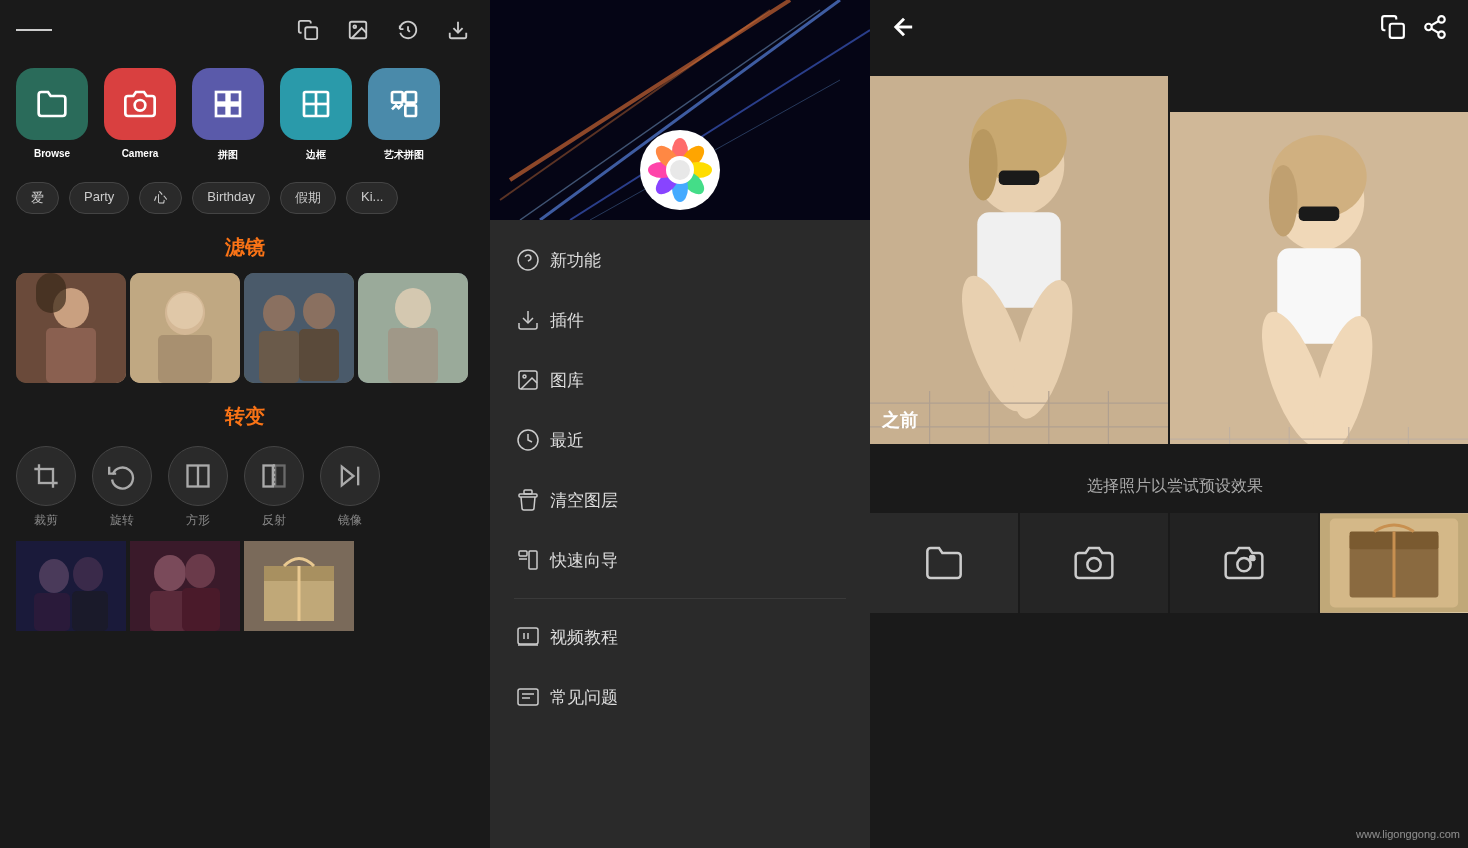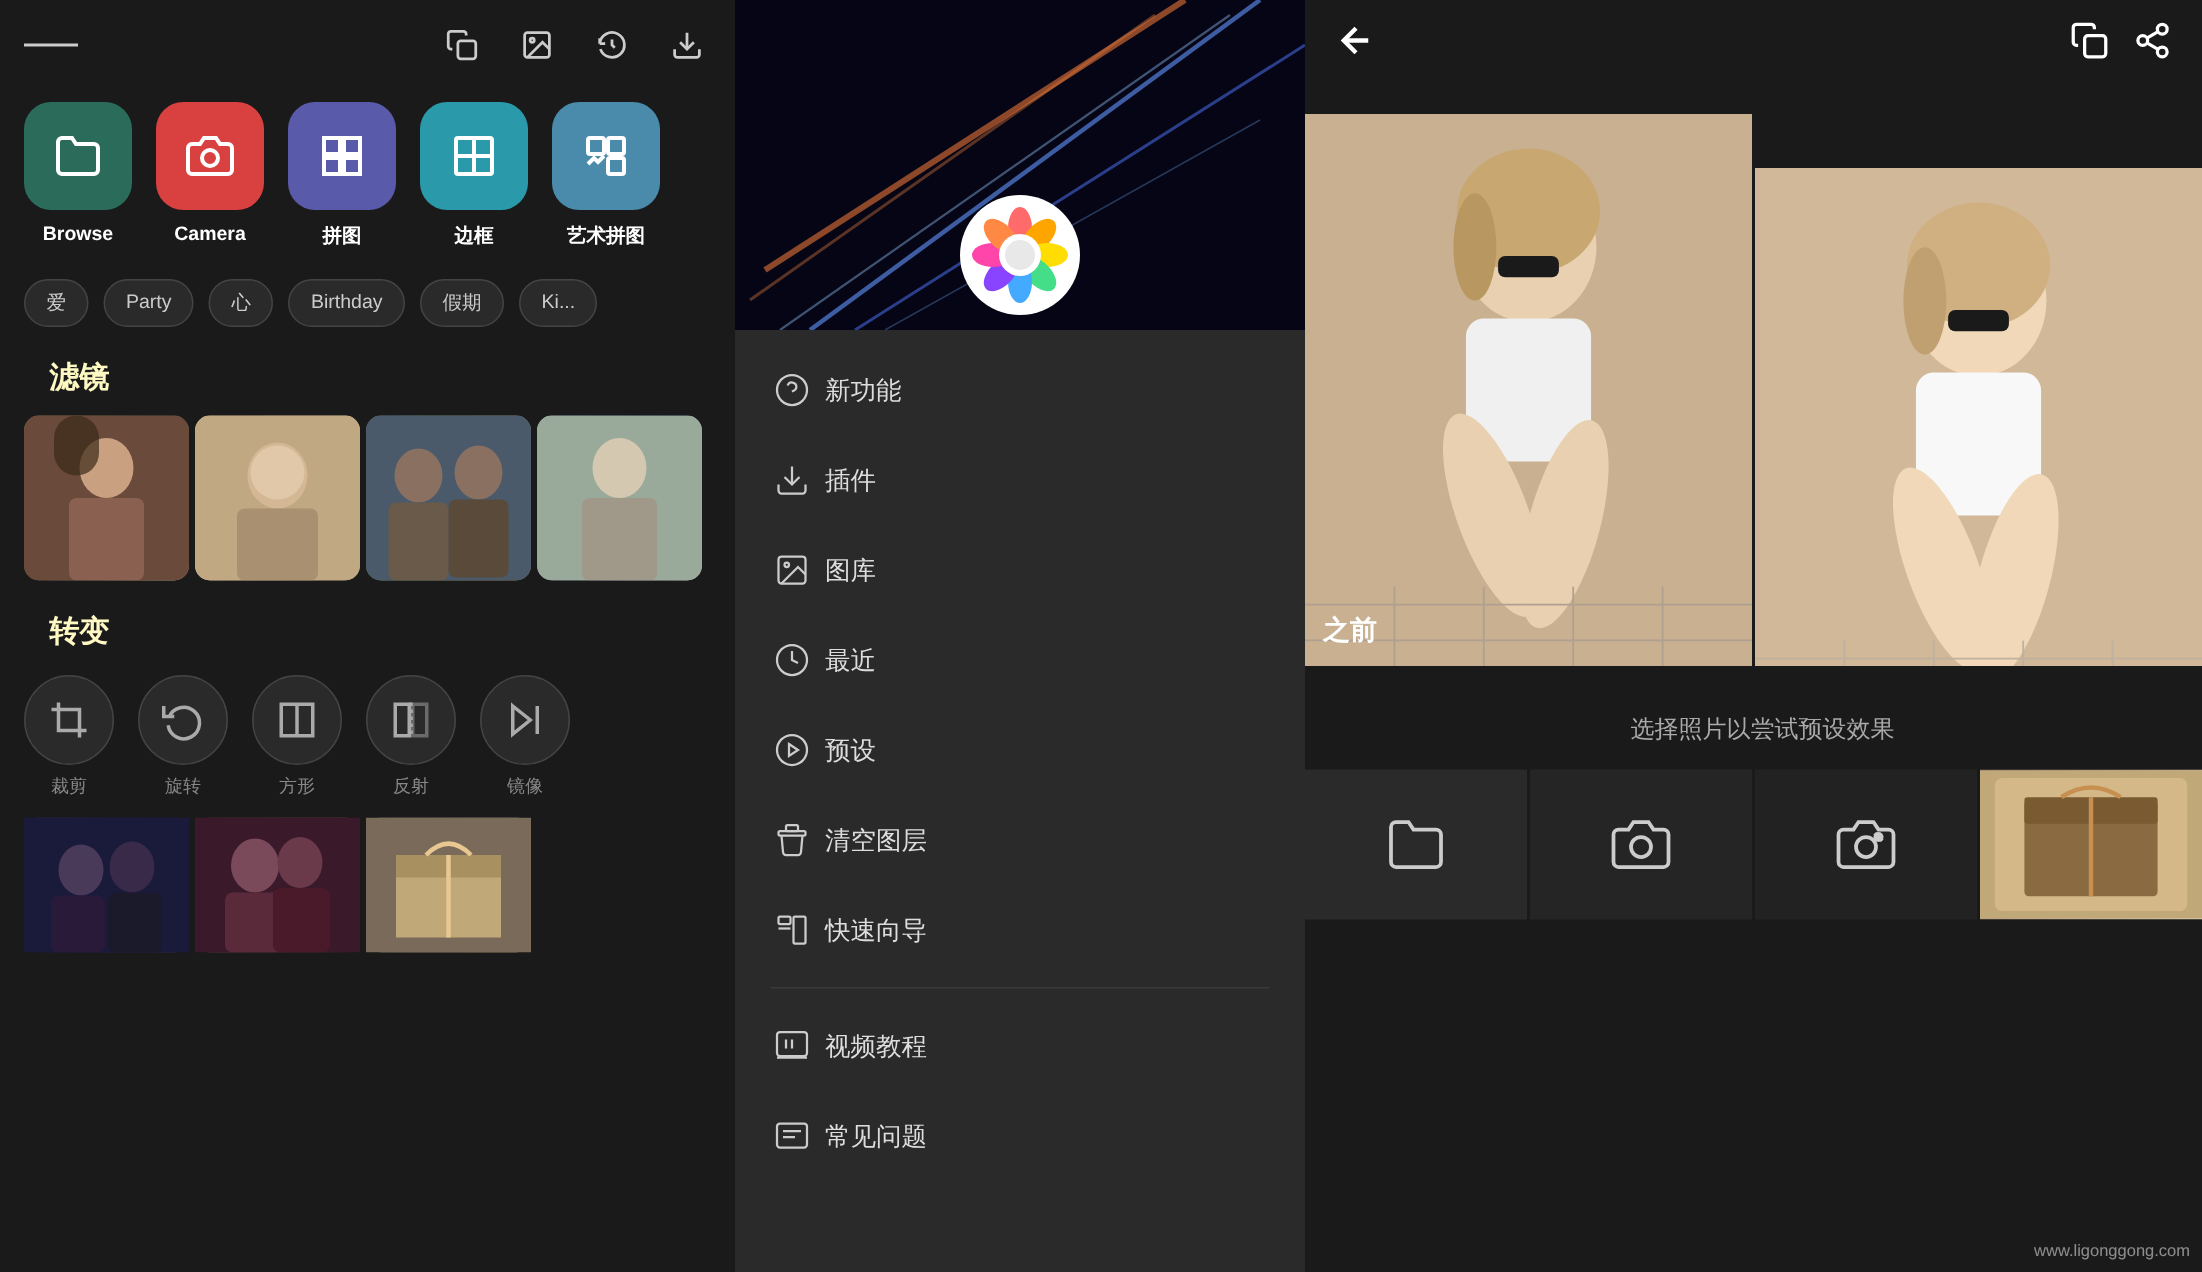--- a/index.html
+++ b/index.html
@@ -95,21 +95,21 @@
     }
 
     .feature-circle.browse { background: #2a6b5a; }
     .feature-circle.camera { background: #d94040; }
     .feature-circle.puzzle { background: #5a5aaa; }
     .feature-circle.frame { background: #2a9aaa; }
     .feature-circle.art { background: #4a8aaa; }
 
     .feature-label {
       color: #fff;
-      font-size: 13px;
+      font-size: 10px;
       font-weight: 600;
       text-align: center;
     }
 
     .tags-row {
       display: flex;
       gap: 10px;
       padding: 4px 16px 12px;
       overflow: hidden;
     }
@@ -118,24 +118,25 @@
       background: #2a2a2a;
       border: 1px solid #444;
       border-radius: 20px;
       padding: 6px 14px;
       color: #ccc;
       font-size: 13px;
       cursor: pointer;
     }
 
     .section-title {
-      color: #fef9c3;
+      color: #f97316;
       font-size: 20px;
       font-weight: bold;
       padding: 8px 33px;
+      text-align: center;
     }
 
     .photo-row {
       display: flex;
       gap: 4px;
       padding: 4px 16px 12px;
     }
 
     .photo-thumb {
       width: 110px;
@@ -671,29 +672,20 @@
       <span class="menu-text">图库</span>
     </div>
     <div class="menu-item">
       <div class="menu-icon">
         <svg width="24" height="24" viewBox="0 0 24 24" fill="none" stroke="#ccc" stroke-width="1.5">
           <circle cx="12" cy="12" r="10"></circle>
             <polyline points="12 6 12 12 16 14"></polyline>
         </svg>
       </div>
       <span class="menu-text">最近</span>
-    </div>
-    <div class="menu-item">
-      <div class="menu-icon">
-        <svg width="24" height="24" viewBox="0 0 24 24" fill="none" stroke="#ccc" stroke-width="1.5">
-          <circle cx="12" cy="12" r="10"></circle>
-            <polygon points="10 8 16 12 10 16 10 8"></polygon>
-        </svg>
-      </div>
-      <span class="menu-text">预设</span>
     </div>
     <div class="menu-item">
       <div class="menu-icon">
         <svg width="24" height="24" viewBox="0 0 24 24" fill="none" stroke="#ccc" stroke-width="1.5">
           <rect x="8" y="2" width="8" height="4" rx="1"></rect>
             <rect x="3" y="6" width="18" height="3" rx="1"></rect>
             <path d="M5 9l1 11a2 2 0 0 0 2 2h8a2 2 0 0 0 2-2L19 9"></path>
         </svg>
       </div>
       <span class="menu-text">清空图层</span>

